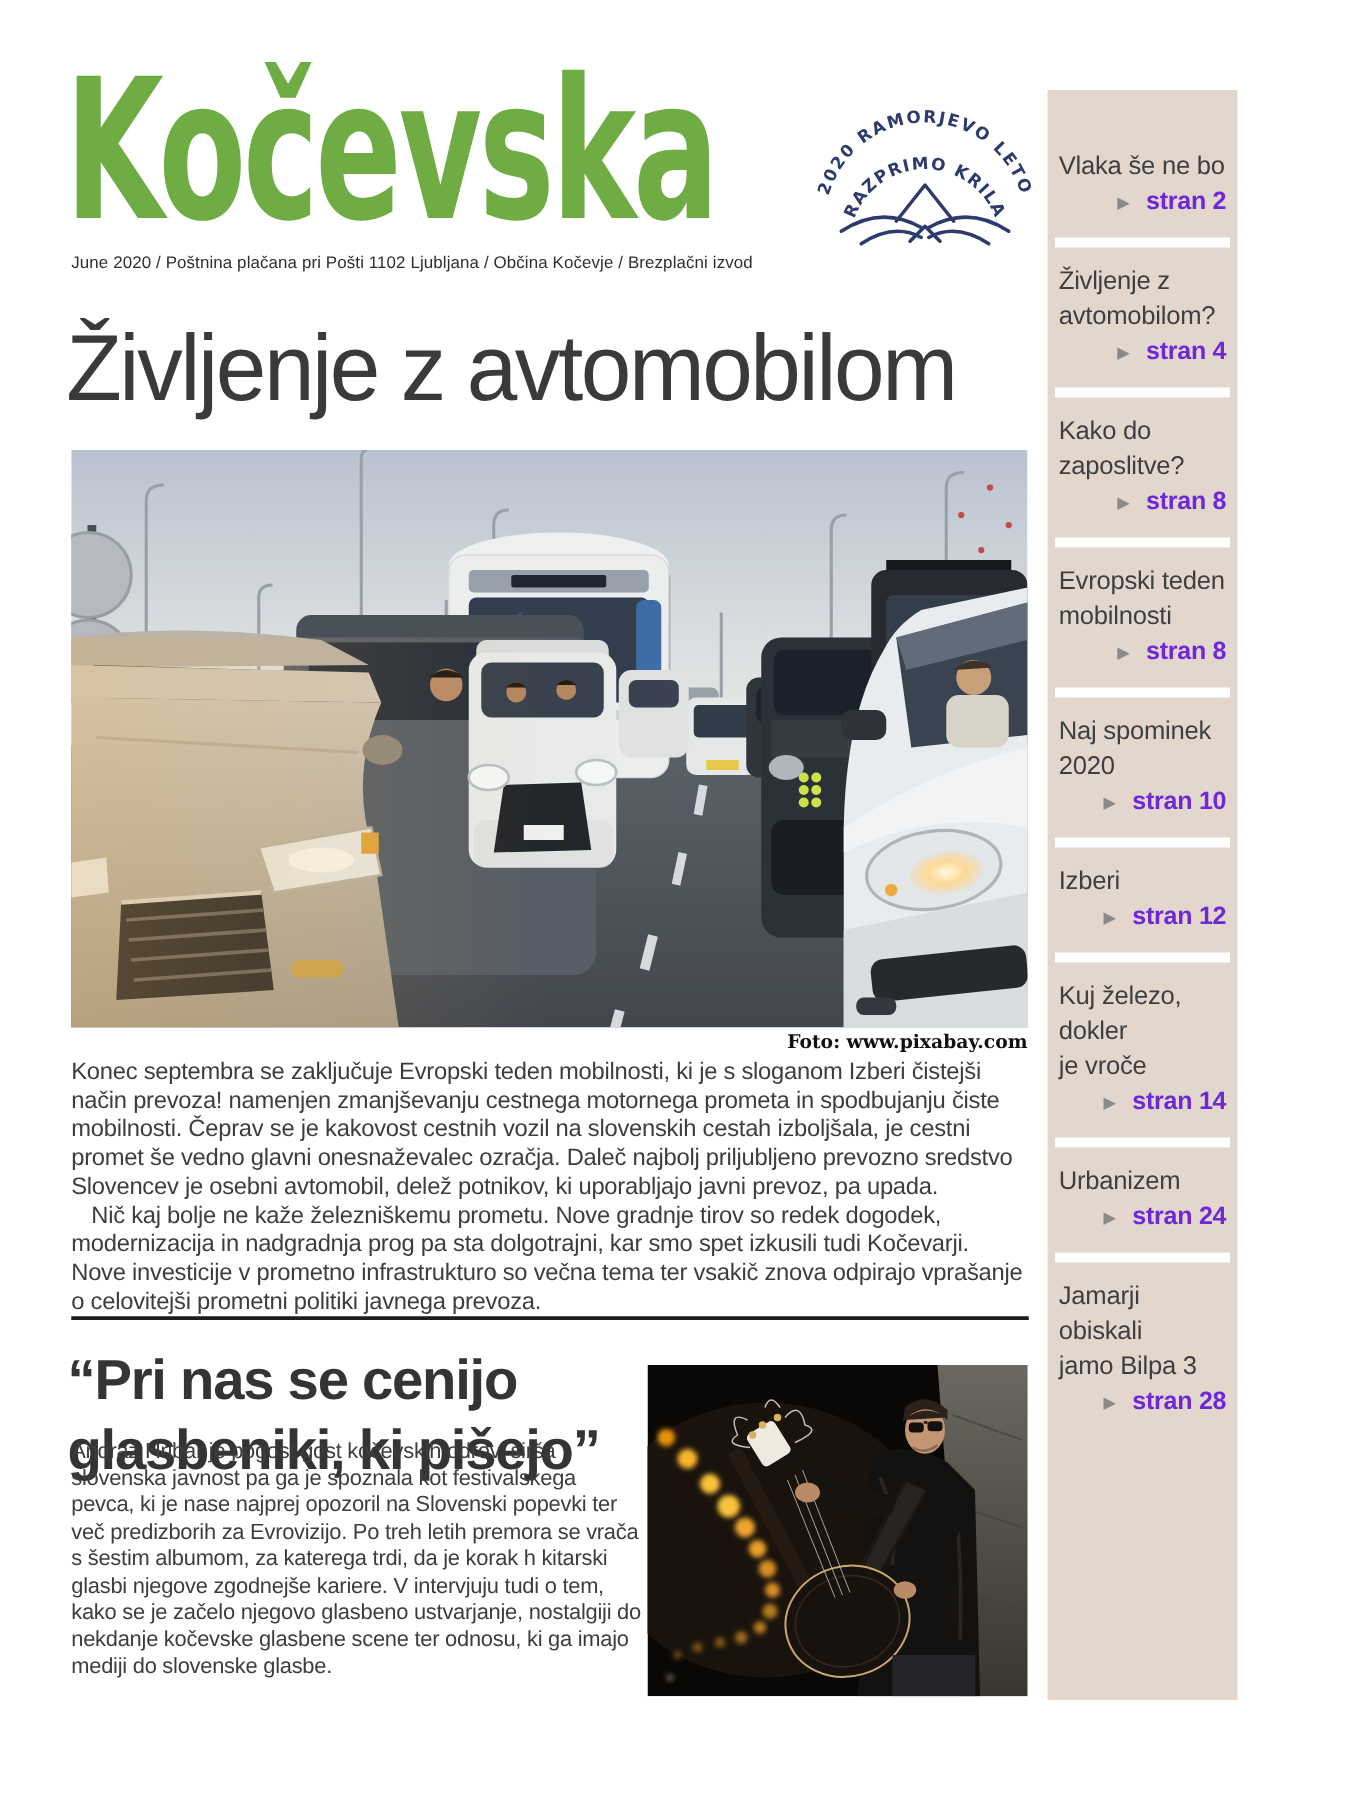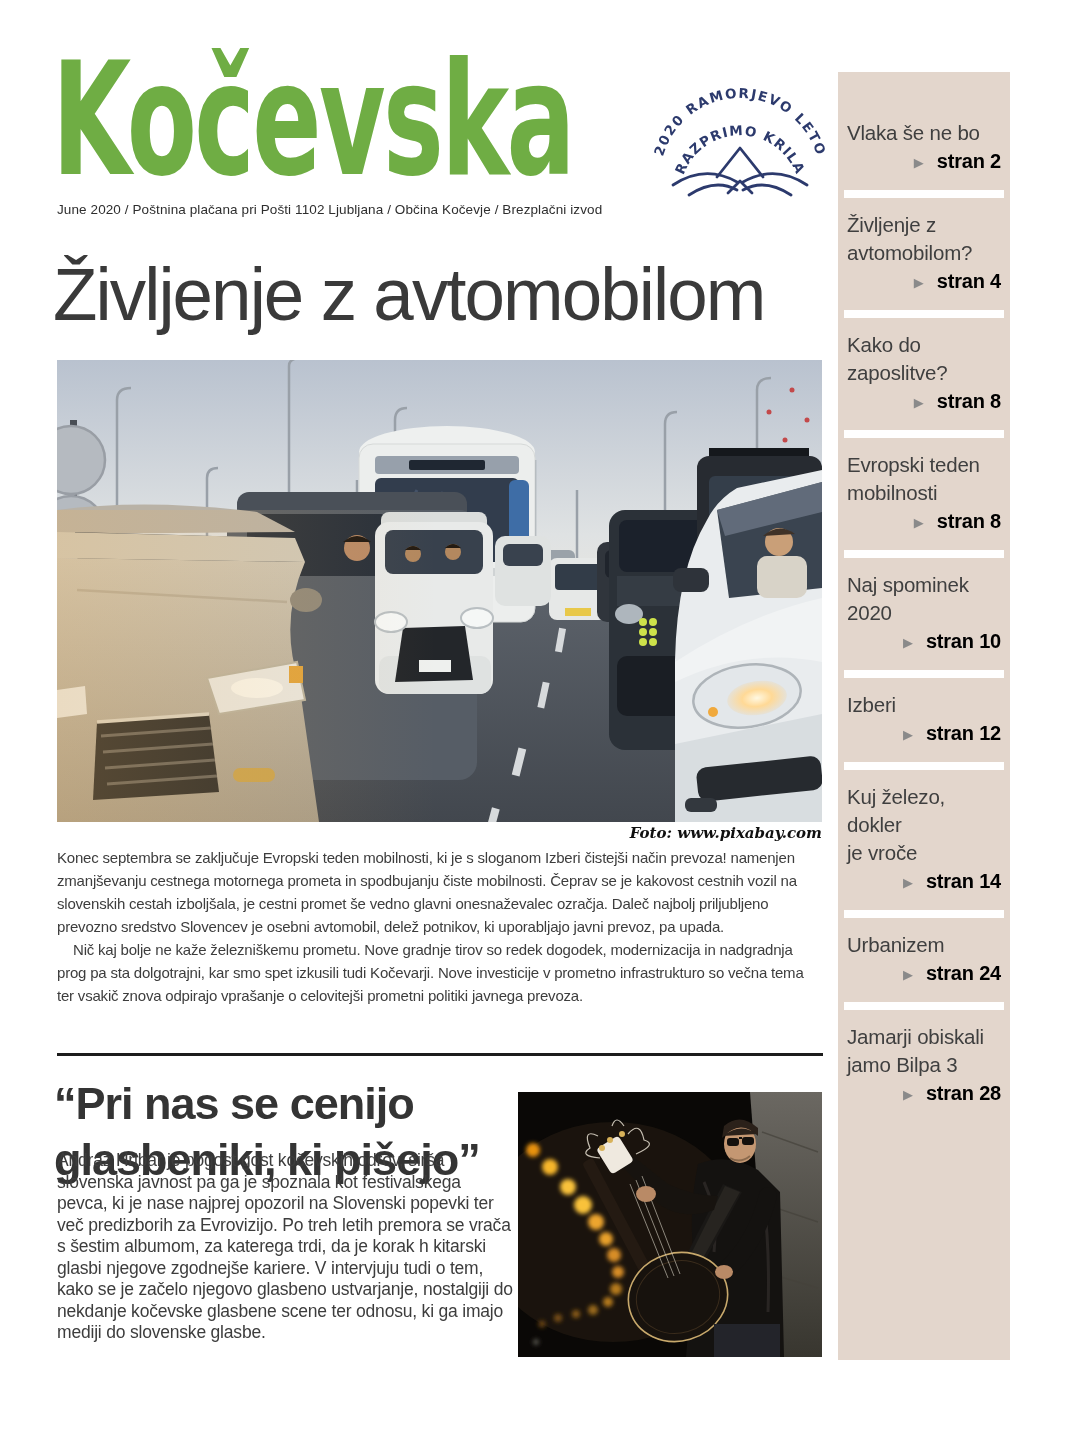--- a/index.html
+++ b/index.html
@@ -26,55 +26,55 @@
   
   .headline1 {
     position:absolute; left:53px; top:252px; width:820px;
     font-size:75px; line-height:1.12; font-weight:300; color:#3a3a3a;
     letter-spacing:-2px; transform:scaleX(0.97); transform-origin:left top;
     white-space:nowrap;
   }
   .traffic-photo { position:absolute; left:57px; top:360px; width:765px; height:462px; display:block; }
   .photo-credit {
     position:absolute; left:57px; top:824px; width:765px; text-align:right;
-    font-family:"DejaVu Serif", serif; font-style:italic; font-weight:bold;
+    font-family:"DejaVu Serif", serif; font-weight:bold;
     font-size:15px; color:#101010;
   }
   .lead-body { position:absolute; left:57px; top:846px; width:766px;
-    font-size:15px; line-height:23px; letter-spacing:-0.2px; color:#3d3d3d; }
+    font-size:19px; line-height:23px; letter-spacing:-0.2px; color:#3d3d3d; }
   .lead-body p { margin:0; }
   .lead-body p + p { text-indent:16px; }
 
   .rule { position:absolute; left:57px; top:1053px; width:766px; height:3px; background:#1c1c1c; }
 
   
   .headline2 {
     position:absolute; left:54px; top:1076px; width:470px;
     font-size:45px; line-height:56px; font-weight:700; color:#343434;
     letter-spacing:-1px; white-space:pre-line;
   }
   .article2-body {
     position:absolute; left:57px; top:1150px; width:456px;
     font-size:17.5px; line-height:21.5px; letter-spacing:-0.2px; color:#3d3d3d;
   }
   .guitarist-photo { position:absolute; left:518px; top:1092px; width:304px; height:265px; display:block; }
 
   
   .sidebar {
-    position:absolute; left:838px; top:72px; width:172px; height:1288px;
+    position:absolute; left:838px; top:72px; width:152px; height:1288px;
     background:#e3d6cc; padding-top:34px; overflow:hidden;
   }
   .toc-item { padding:13px 9px 12px 9px; }
   .toc-title {
     font-size:20.5px; line-height:28px; color:#3f3f3f; white-space:pre-line;
     letter-spacing:-0.2px;
   }
   .toc-page { margin-top:3px; height:28px; text-align:right; }
   .toc-arrow { font-size:13px; color:#8a8a8a; vertical-align:1px; margin-right:13px; }
-  .toc-pagenum { font-size:20px; font-weight:bold; color:#000000; letter-spacing:-0.2px; }
+  .toc-pagenum { font-size:20px; font-weight:bold; color:#6d28d9; letter-spacing:-0.2px; }
   .toc-sep { height:8px; background:#ffffff; margin:12px -3px -12px -3px; }
 </style>
 </head>
 <body>
 
 <div class="logo">Kočevska</div>
 
 <svg class="badge" viewBox="0 0 190 130">
   <defs>
     <path id="arcT" d="M15,96 A80,80 0 0 1 175,96" fill="none"></path>

